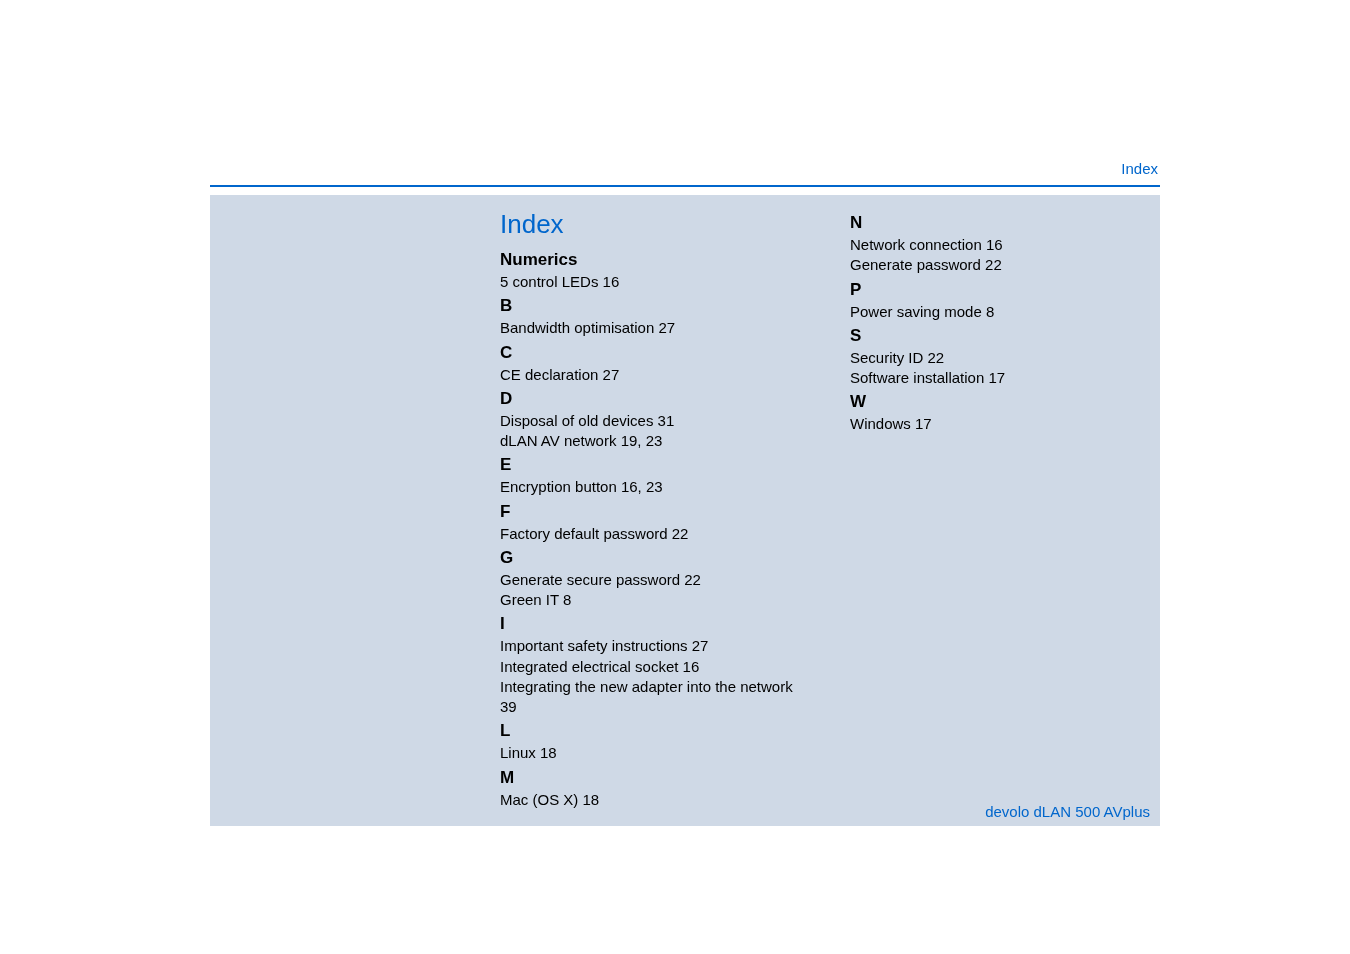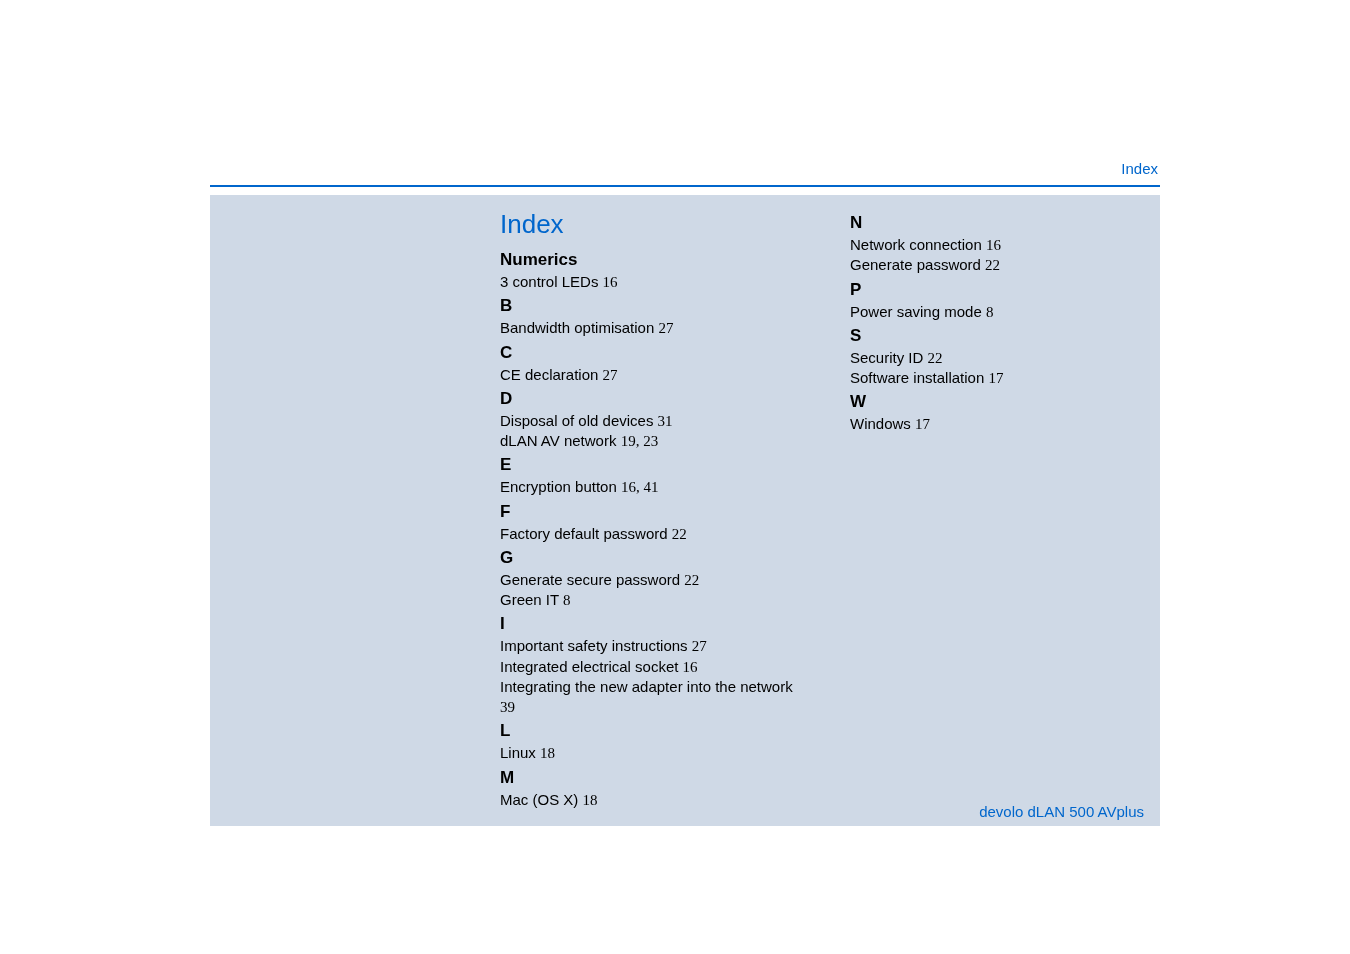--- a/index.html
+++ b/index.html
@@ -61,29 +61,28 @@
       margin-bottom: 2px;
     }
     .index-entry {
       font-size: 15px;
       color: #000;
       line-height: 1.35;
     }
     .index-entry a {
       color: #000;
       text-decoration: none;
-      font-family: Liberation Serif, serif;
     }
     .footer-label {
       position: absolute;
       bottom: 18px;
       right: 0;
       color: #0066cc;
       font-size: 15px;
-      padding-right: 16px;
+      padding-right: 10px;
       width: 100%;
       text-align: right;
     }
     .footer-wrapper {
       margin-top: 12px;
       position: relative;
     }
   </style>
 </head>
 <body>
@@ -95,21 +94,21 @@
   </div>
 
   <div class="content-area">
     <div class="columns">
 
       <div class="col">
         <div class="index-title">Index</div>
 
         <div class="letter-heading">Numerics</div>
         <div class="index-entry">
-          <span>3 control LEDs</span>
+          <span>5 control LEDs</span>
           <a href="#"><span>16</span></a>
         </div>
 
         <div class="letter-heading">B</div>
         <div class="index-entry">
           <span>Bandwidth optimisation</span>
           <a href="#"><span>27</span></a>
         </div>
 
         <div class="letter-heading">C</div>
@@ -124,21 +123,21 @@
           <a href="#"><span>31</span></a>
         </div>
         <div class="index-entry">
           <span>dLAN AV network</span>
           <a href="#"><span>19,  23</span></a>
         </div>
 
         <div class="letter-heading">E</div>
         <div class="index-entry">
           <span>Encryption button</span>
-          <a href="#"><span>16,  41</span></a>
+          <a href="#"><span>16,  23</span></a>
         </div>
 
         <div class="letter-heading">F</div>
         <div class="index-entry">
           <span>Factory default password</span>
           <a href="#"><span>22</span></a>
         </div>
 
         <div class="letter-heading">G</div>
         <div class="index-entry">

